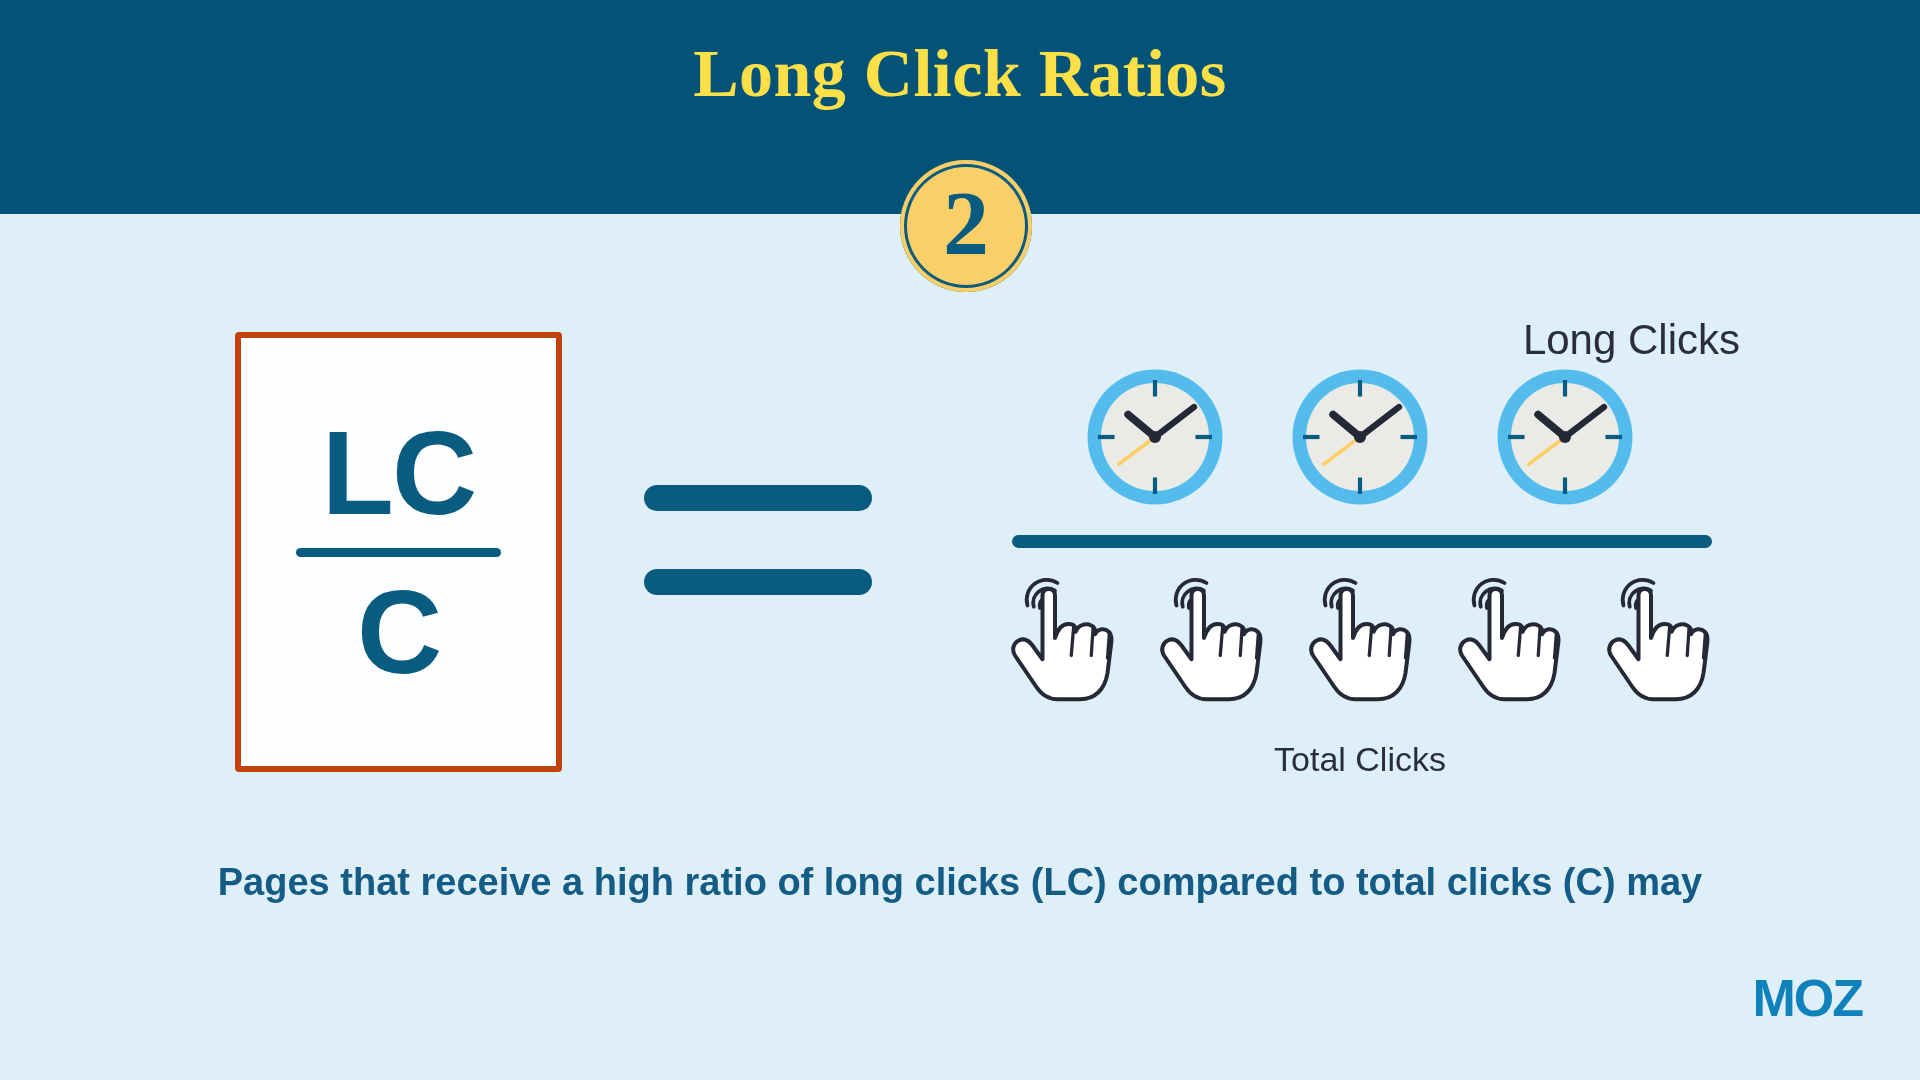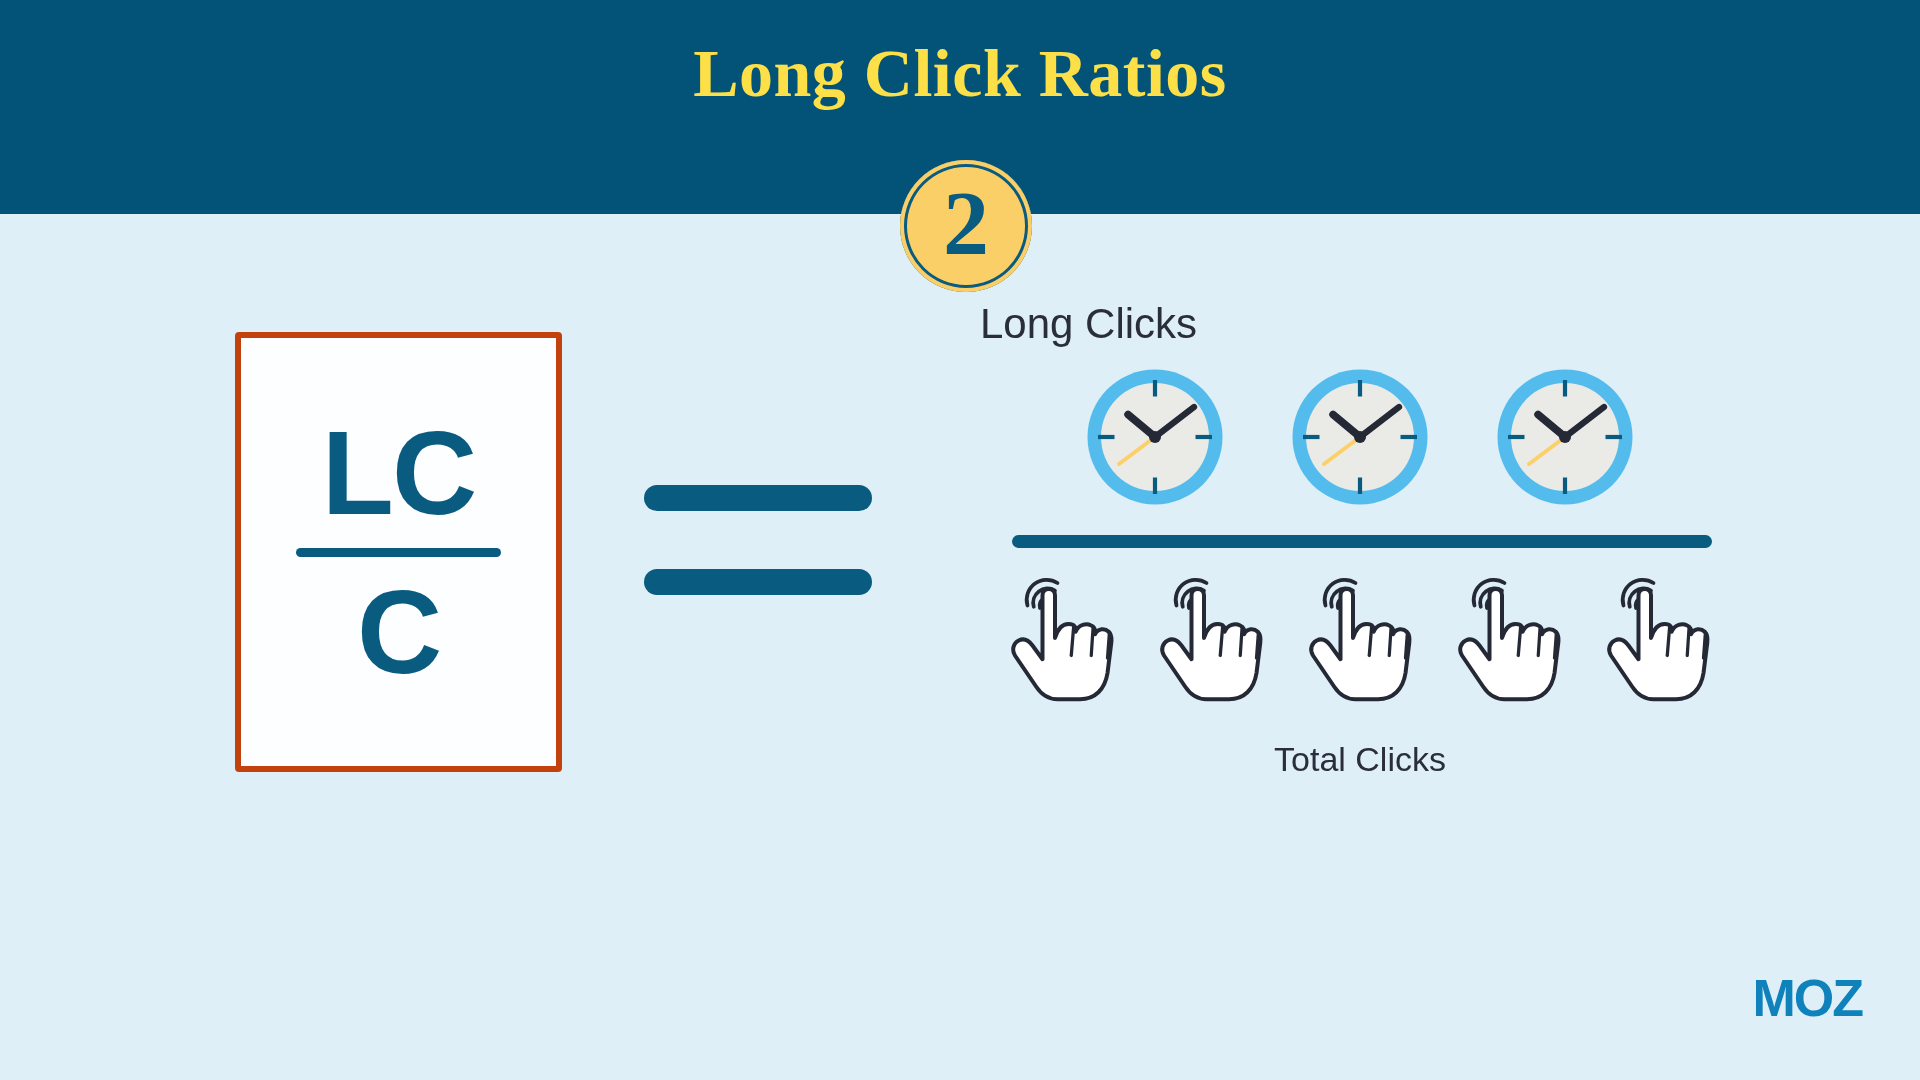--- a/index.html
+++ b/index.html
@@ -116,23 +116,23 @@
   
   #ratio-visual {
     position: absolute;
     left: 980px;
     top: 300px;
     width: 760px;
     height: 470px;
   }
   #long-clicks-label {
     position: absolute;
-    left: 0; top: 0;
-    width: 760px;
-    text-align: left;
+    left: 0; top: 16px;
+    width: 760px;
+    text-align: right;
     font-size: 42px;
     font-weight: 400;
     color: #2A2E3B;
   }
   #total-clicks-label {
     position: absolute;
     left: 0; top: 420px;
     width: 760px;
     text-align: center;
     font-size: 34px;
@@ -353,17 +353,18 @@
           <path d="M74.5 47 L73 70"></path>
           <path d="M87.5 52 L86 72"></path>
         </g>
       </svg>
     </div>
 
     <div id="total-clicks-label">Total Clicks</div>
   </div>
 
   <div id="caption">
+    <span class="caption-line">Pages that receive a high ratio of long clicks (LC) compared to total clicks (C) may</span>
   </div>
 
   <div id="brand-logo">MOZ</div>
 
 </div>
 
 </body></html>

